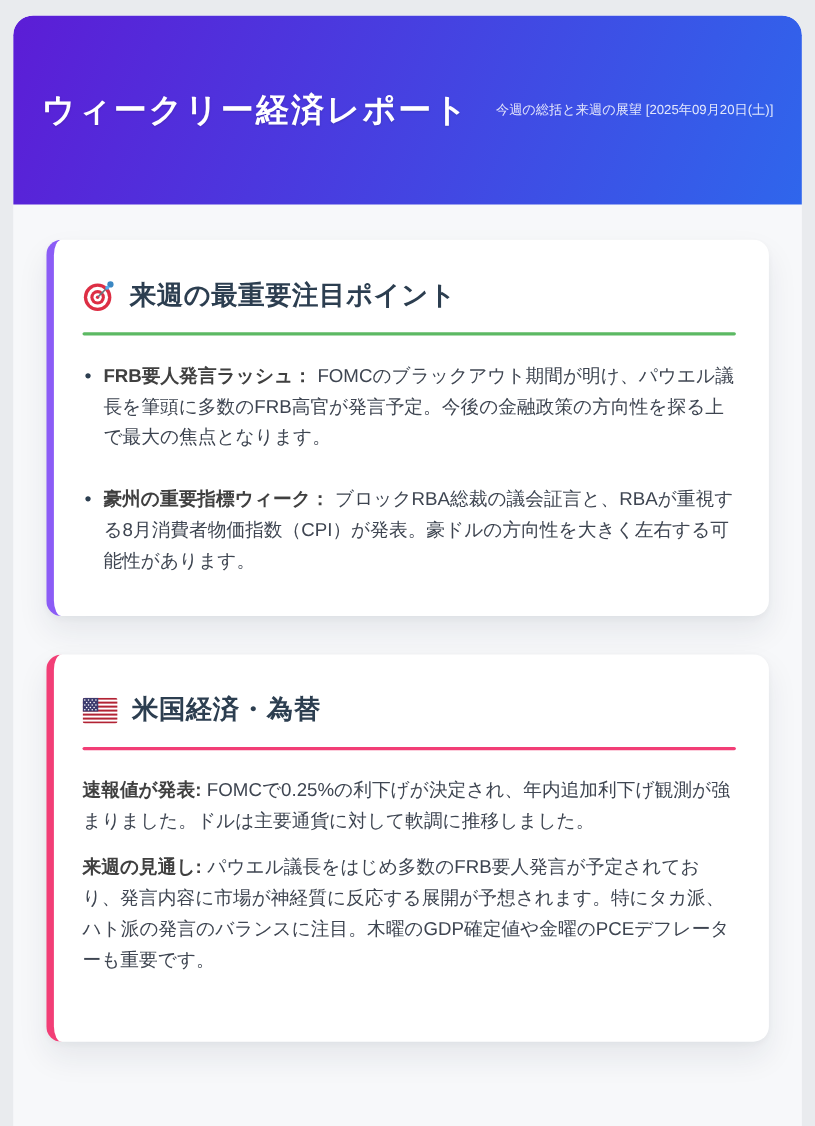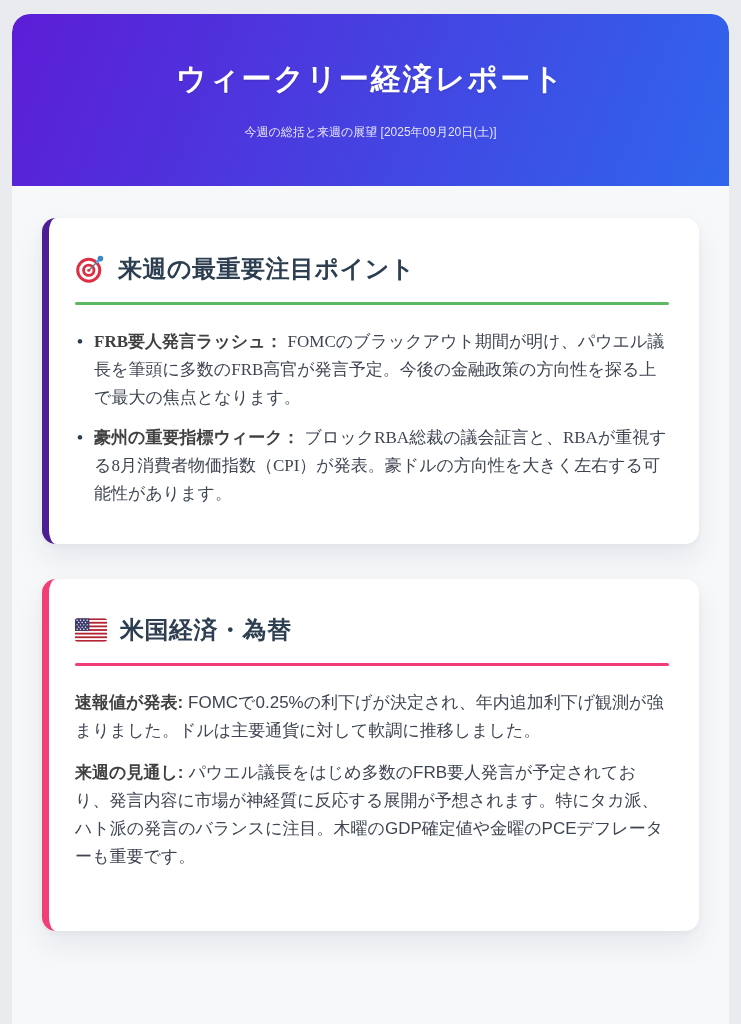--- a/index.html
+++ b/index.html
@@ -14,56 +14,56 @@
     position:absolute; left:12px; top:14px;
     width:717px; height:1010px;
     background:#f7f8fa;
     border-radius:18px 18px 0 0;
     overflow:hidden;
   }
   .hero {
     height:172px;
     background:linear-gradient(112deg,#5c1dd6 0%,#2f66ec 100%);
     border-radius:18px 18px 0 0;
-    display:flex; flex-direction:column; align-items:center; justify-content:center;
+    display:flex; flex-direction:row; align-items:center; justify-content:center;
     gap:24px;
   }
   .hero h1 {
     color:#ffffff; font-size:30px; font-weight:700; letter-spacing:2px;
     text-shadow:0 1px 2px rgba(0,0,0,.15);
   }
   .hero p { color:rgba(255,255,255,.86); font-size:12px; }
   .card {
     margin:32px 30px 0 30px;
     background:#ffffff;
     border-radius:14px;
     box-shadow:0 2px 6px rgba(30,40,60,.04), 0 14px 28px rgba(30,40,60,.08);
     padding:34px 30px 36px 26px;
   }
-  .card.accent-green { border-left:7px solid #4c1d95;font-family:Liberation Serif, serif; }
+  .card.accent-green { border-left:7px solid #8b5cf6; }
   .card.accent-pink  { border-left:7px solid #f23e76; margin-top:35px; padding-bottom:60px; }
   .card-head {
     display:flex; align-items:center; gap:13px;
     font-size:24px; font-weight:700; color:#2c3e50; line-height:34px;
     letter-spacing:.5px;
   }
   .icon { display:inline-flex; flex:0 0 auto; }
   .divider { height:3px; border:none; margin:16px 0 23px 0; border-radius:2px; }
   .divider.green { background:#5cb963; }
   .divider.pink  { background:#f23e76; }
   .bullets { list-style:none; }
   .bullets li {
     position:relative; padding-left:19px;
     font-size:17px; line-height:28px; color:#3e4551;
   }
   .bullets li::before {
     content:"•"; position:absolute; left:2px; top:0;
     color:#2c3e50; font-weight:700;
   }
-  .bullets li + li { margin-top:12px; }
+  .bullets li + li { margin-top:28px; }
   .lead { font-weight:700; color:#404040; margin-right:5px; }
   .body-p { font-size:17px; line-height:28px; color:#3e4551; }
   .body-p + .body-p { margin-top:14px; }
 </style>
 </head>
 <body>
 
 <div class="page">
 
   <header class="hero">

